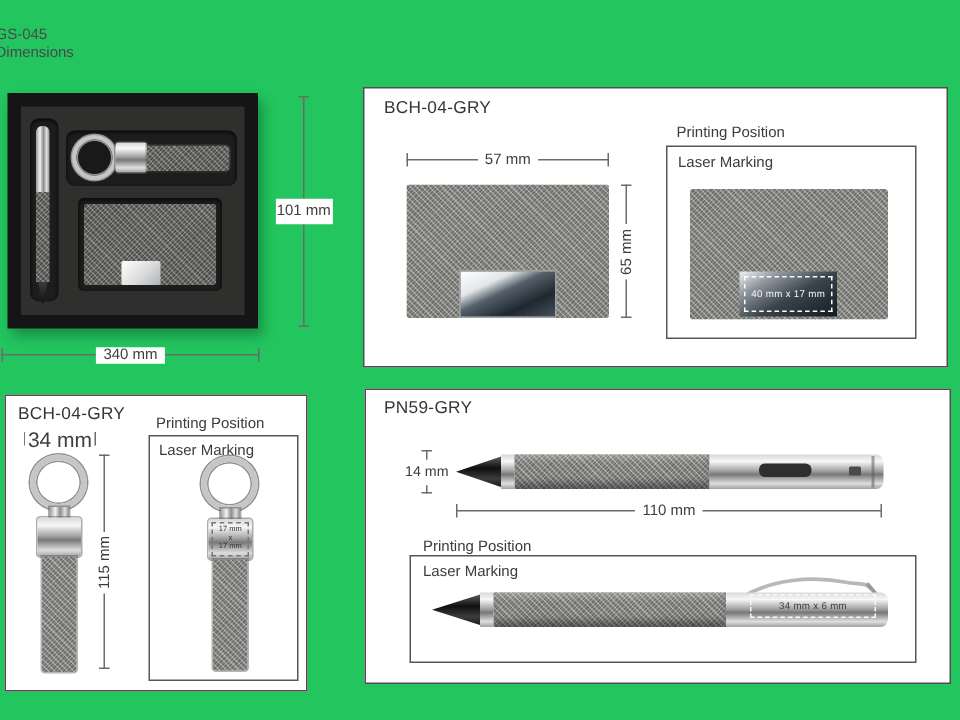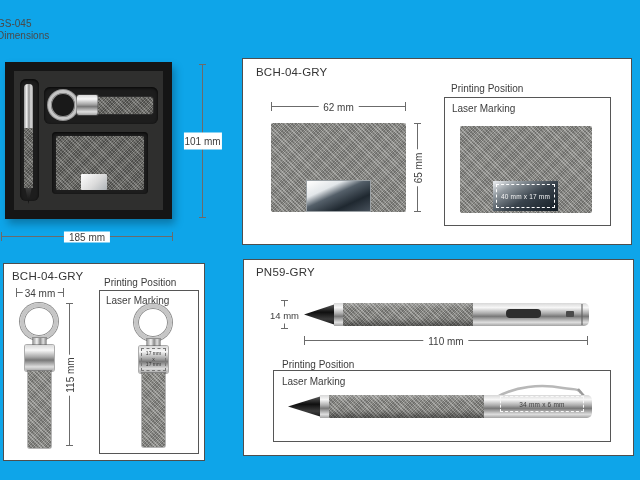--- a/index.html
+++ b/index.html
@@ -1,17 +1,17 @@
 <!DOCTYPE html>
 <html><head>
 <meta charset="utf-8">
 <style>
   html,body{margin:0;padding:0;background:#ffffff;}
   #canvas{
-    position:relative;width:640px;height:480px;background:#0ea5e9;overflow:hidden;
+    position:relative;width:640px;height:480px;background:#22c55e;overflow:hidden;
     font-family:"Liberation Sans", sans-serif;color:#3d3d3d;
   }
   .abs{position:absolute;}
   
   .panel{position:absolute;border:1px solid #4e4e4e;background:#fff;}
   .panel-title{position:absolute;font-size:11.5px;color:#353535;letter-spacing:.2px;white-space:nowrap;}
   .sublabel{position:absolute;font-size:10px;color:#3c3c3c;white-space:nowrap;}
   .inner-box{position:absolute;border:1px solid #565656;background:#fff;}
   
   .dimh{position:absolute;height:1px;background:#6b6b6b;}
@@ -91,27 +91,27 @@
       <div class="abs fabric-dark" style="left:42px;top:65px;width:88px;height:54px;border-radius:2px;">
         <div class="abs" style="left:25px;top:38px;width:26px;height:16px;background:linear-gradient(135deg,#ffffff,#dcdcdc 55%,#aeb3b7);border-radius:1px;"></div>
       </div>
     </div>
   </div>
 
   <div class="dimv" style="left:202px;top:64px;height:154px;">
     <span class="dlabel">101 mm</span>
   </div>
   <div class="dimh" style="left:1px;top:236px;width:172px;">
-    <span class="dlabel">185 mm</span>
+    <span class="dlabel">340 mm</span>
   </div>
 
   <div class="panel" style="left:242px;top:58px;width:388px;height:185px;">
     <div class="panel-title" style="left:13px;top:7px;">BCH-04-GRY</div>
     <div class="dimh" style="left:28px;top:47px;width:135px;">
-      <span class="dlabel">62 mm</span>
+      <span class="dlabel">57 mm</span>
     </div>
     <div class="abs fabric" style="left:28px;top:64px;width:135px;height:89px;border-radius:2px;">
       <div class="plate-bright" style="left:35px;top:57px;width:63px;height:30px;"></div>
     </div>
     <div class="dimv" style="left:174px;top:64px;height:89px;">
       <span class="dlabel rot">65 mm</span>
     </div>
     <div class="sublabel" style="left:208px;top:24px;">Printing Position</div>
     <div class="inner-box" style="left:201px;top:38px;width:165px;height:127px;">
       <div class="sublabel" style="left:7px;top:5px;">Laser Marking</div>
@@ -121,21 +121,21 @@
             <span>40 mm x 17 mm</span>
           </div>
         </div>
       </div>
     </div>
   </div>
 
   <div class="panel" style="left:3px;top:263px;width:200px;height:196px;">
     <div class="panel-title" style="left:8px;top:6px;">BCH-04-GRY</div>
     <div class="dimh" style="left:12px;top:28px;width:48px;">
-      <span class="dlabel" style="padding:0 2px;font-size:10px;">34 mm</span>
+      <span class="dlabel" style="padding:0 2px;font-size:14px;">34 mm</span>
     </div>
     <div class="abs" style="left:0;top:0;width:0;height:0;"></div>
     <div class="ring" style="left:16px;top:39px;width:38px;height:37px;"></div>
     <div class="connector chrome-v" style="left:29px;top:74px;width:13px;height:9px;"></div>
     <div class="clasp chrome-h" style="left:21px;top:81px;width:29px;height:26px;"></div>
     <div class="strap fabric" style="left:24px;top:107px;width:23px;height:77px;"></div>
     <div class="dimv" style="left:65px;top:39px;height:143px;">
       <span class="dlabel rot">115 mm</span>
     </div>
     <div class="sublabel" style="left:100px;top:13px;">Printing Position</div>

